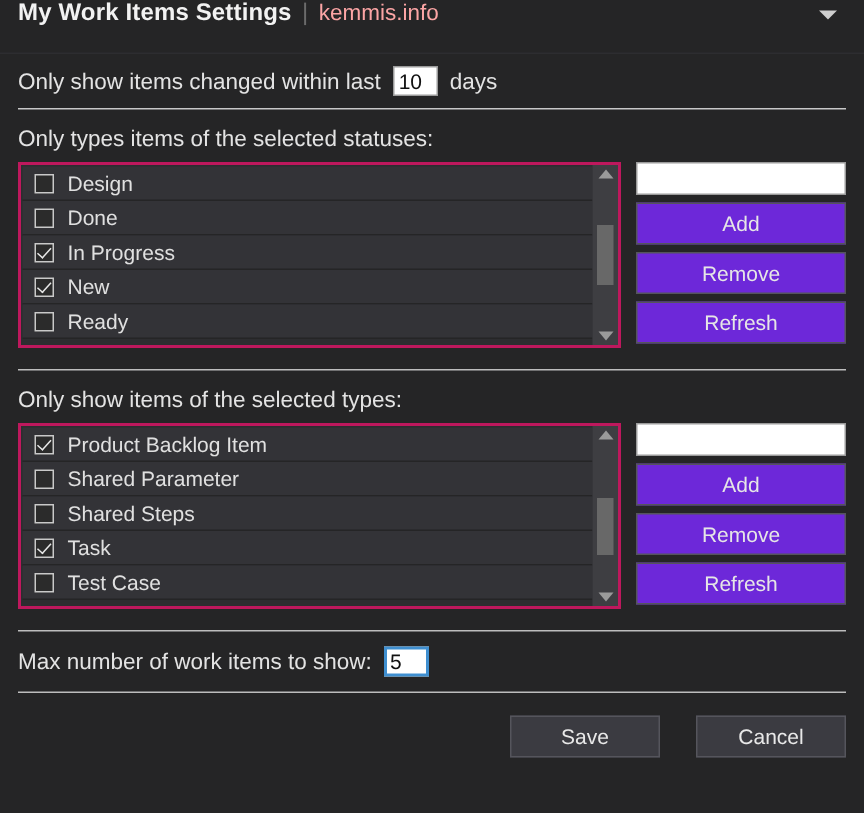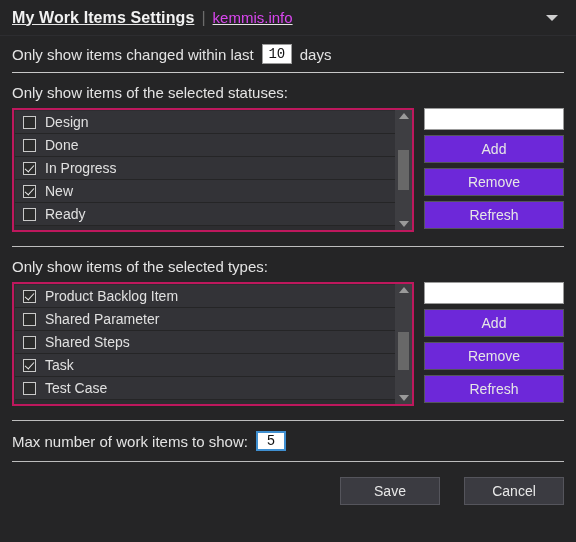--- a/index.html
+++ b/index.html
@@ -22,43 +22,41 @@
     background: #252526;
     position: relative;
     box-sizing: border-box;
   }
 
   
   .titlebar {
     height: 36px;
     background: #252526;
     display: flex;
-    align-items: center;
     padding: 0 10px 0 12px;
     box-sizing: border-box;
     border-bottom: 1px solid #2d2d30;
     position: relative;
-    text-decoration: underline;
   }
   .title-main {
     font-size: 16px;
     font-weight: bold;
     color: #f2f2f2;
     letter-spacing: 0.1px;
     white-space: nowrap;
   }
   .title-pipe {
     color: #6b6b6b;
     font-size: 16px;
     margin: 0 7px;
     font-weight: 300;
   }
   .title-sub {
     font-size: 15px;
-    color: #d946ef;
+    color: #fca5a5;
     white-space: nowrap;
   }
   .titlebar-spacer { flex: 1; }
   .caret-btn {
     width: 20px;
     height: 20px;
     display: flex;
     align-items: center;
     justify-content: center;
     margin-right: 4px;
@@ -82,27 +80,27 @@
     height: 36px;
     font-size: 15px;
     color: #e3e3e3;
   }
   .row-line .txt { white-space: nowrap; }
 
   .num-input {
     background: #ffffff;
     color: #111111;
     border: 1px solid #9b9b9b;
-    font-family: Liberation Mono, monospace;
+    font-family: Liberation Sans, sans-serif;
     font-size: 14px;
     height: 20px;
     line-height: 20px;
     padding: 0 3px;
     box-sizing: border-box;
-    text-align: center;
+    text-align: left;
     margin: 1px 8px;
     outline: none;
   }
   .num-input.w30 { width: 30px; }
   .num-input.focused {
     border: 2px solid #3f8fd0;
     width: 30px;
     padding: 0 2px;
   }
 
@@ -285,21 +283,21 @@
   <div class="content">
 
     <div class="row-line">
       <span class="txt">Only show items changed within last</span>
       <input class="num-input w30" type="text" value="10" style="">
       <span class="txt">days</span>
     </div>
 
     <div class="hr"></div>
 
-    <div class="section-label">Only show items of the selected statuses:</div>
+    <div class="section-label">Only types items of the selected statuses:</div>
 
     <div class="list-area">
       <div class="listbox">
         <div class="list-items">
 
           <div class="list-row">
             <span class="cbx"></span>
             <span class="list-label">Design</span>
           </div>
           <div class="list-row">

